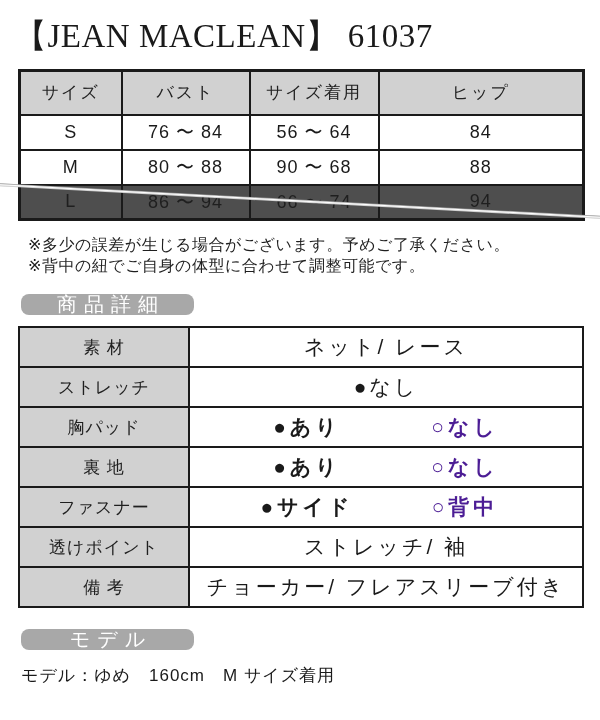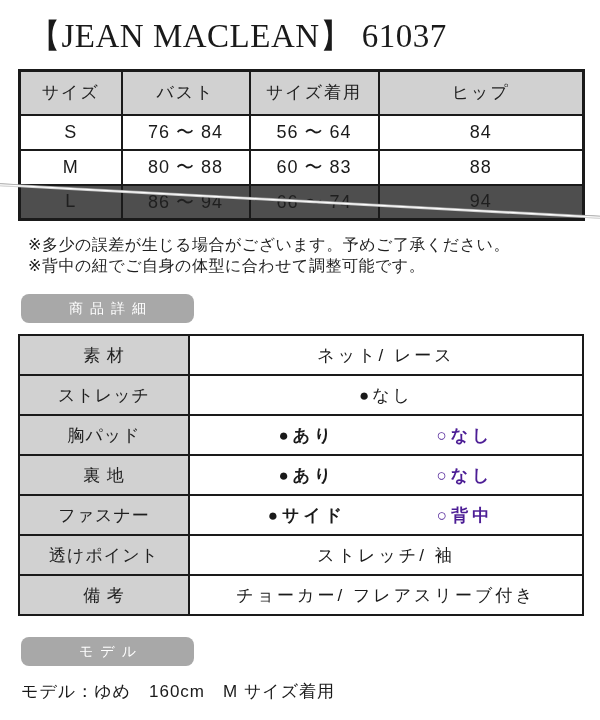--- a/index.html
+++ b/index.html
@@ -7,21 +7,21 @@
   body {
     width: 600px; height: 720px;
     position: relative;
     background: #ffffff;
     color: #1a1a1a;
     font-family: "Liberation Sans", "DejaVu Sans", sans-serif;
     overflow: hidden;
   }
 
   .title {
-    margin: 14px 0 0 28px;
+    margin: 14px 0 0 14px;
     font-family: "Liberation Serif", "DejaVu Serif", serif;
     font-size: 33px;
     font-weight: 500;
     letter-spacing: 0.5px;
     white-space: nowrap;
   }
 
   
   table.size-table {
     border-collapse: collapse;
@@ -65,26 +65,26 @@
 
   .notes {
     margin: 13px 0 0 28px;
     font-size: 16px;
     line-height: 21px;
     letter-spacing: 0.5px;
     color: #1f1f1f;
   }
 
   .badge {
-    width: 173px; height: 29px;
+    width: 173px; height: 21px;
     margin: 18px 0 0 21px;
     background: #a8a8a8;
     border-radius: 8px;
     color: #ffffff;
-    font-size: 14px;
+    font-size: 20px;
     letter-spacing: 7px;
     padding-left: 7px; 
     display: flex; align-items: center; justify-content: center;
   }
   .badge.model { margin-top: 21px; }
 
   
   table.details-table {
     border-collapse: collapse;
     table-layout: fixed;
@@ -100,21 +100,21 @@
     width: 170px;
     height: 40px;
     font-size: 17px;
     font-weight: normal;
     letter-spacing: 1px;
     color: #1f1f1f;
     text-align: center;
   }
   .details-table td {
     text-align: center;
-    font-size: 17px;
+    font-size: 21px;
     letter-spacing: 3px;
     color: #1a1a1a;
   }
   .opts { display: flex; justify-content: center; font-weight: bold; }
   .opts span { width: 158px; text-align: center; letter-spacing: 4px; }
   .opt-un { color: #4c1d95; }
 
   .model-line {
     margin: 14px 0 4px 21px;
     font-size: 17px;
@@ -143,21 +143,21 @@
   </tr>
   <tr>
     <td>S</td>
     <td>76 〜 84</td>
     <td>56 〜 64</td>
     <td>84</td>
   </tr>
   <tr>
     <td>M</td>
     <td>80 〜 88</td>
-    <td>60 〜 83</td>
+    <td>90 〜 68</td>
     <td>88</td>
   </tr>
   <tr class="soldout">
     <td>L</td>
     <td>86 〜 94</td>
     <td>66 〜 74</td>
     <td>94</td>
   </tr>
 </tbody>
   </table>

